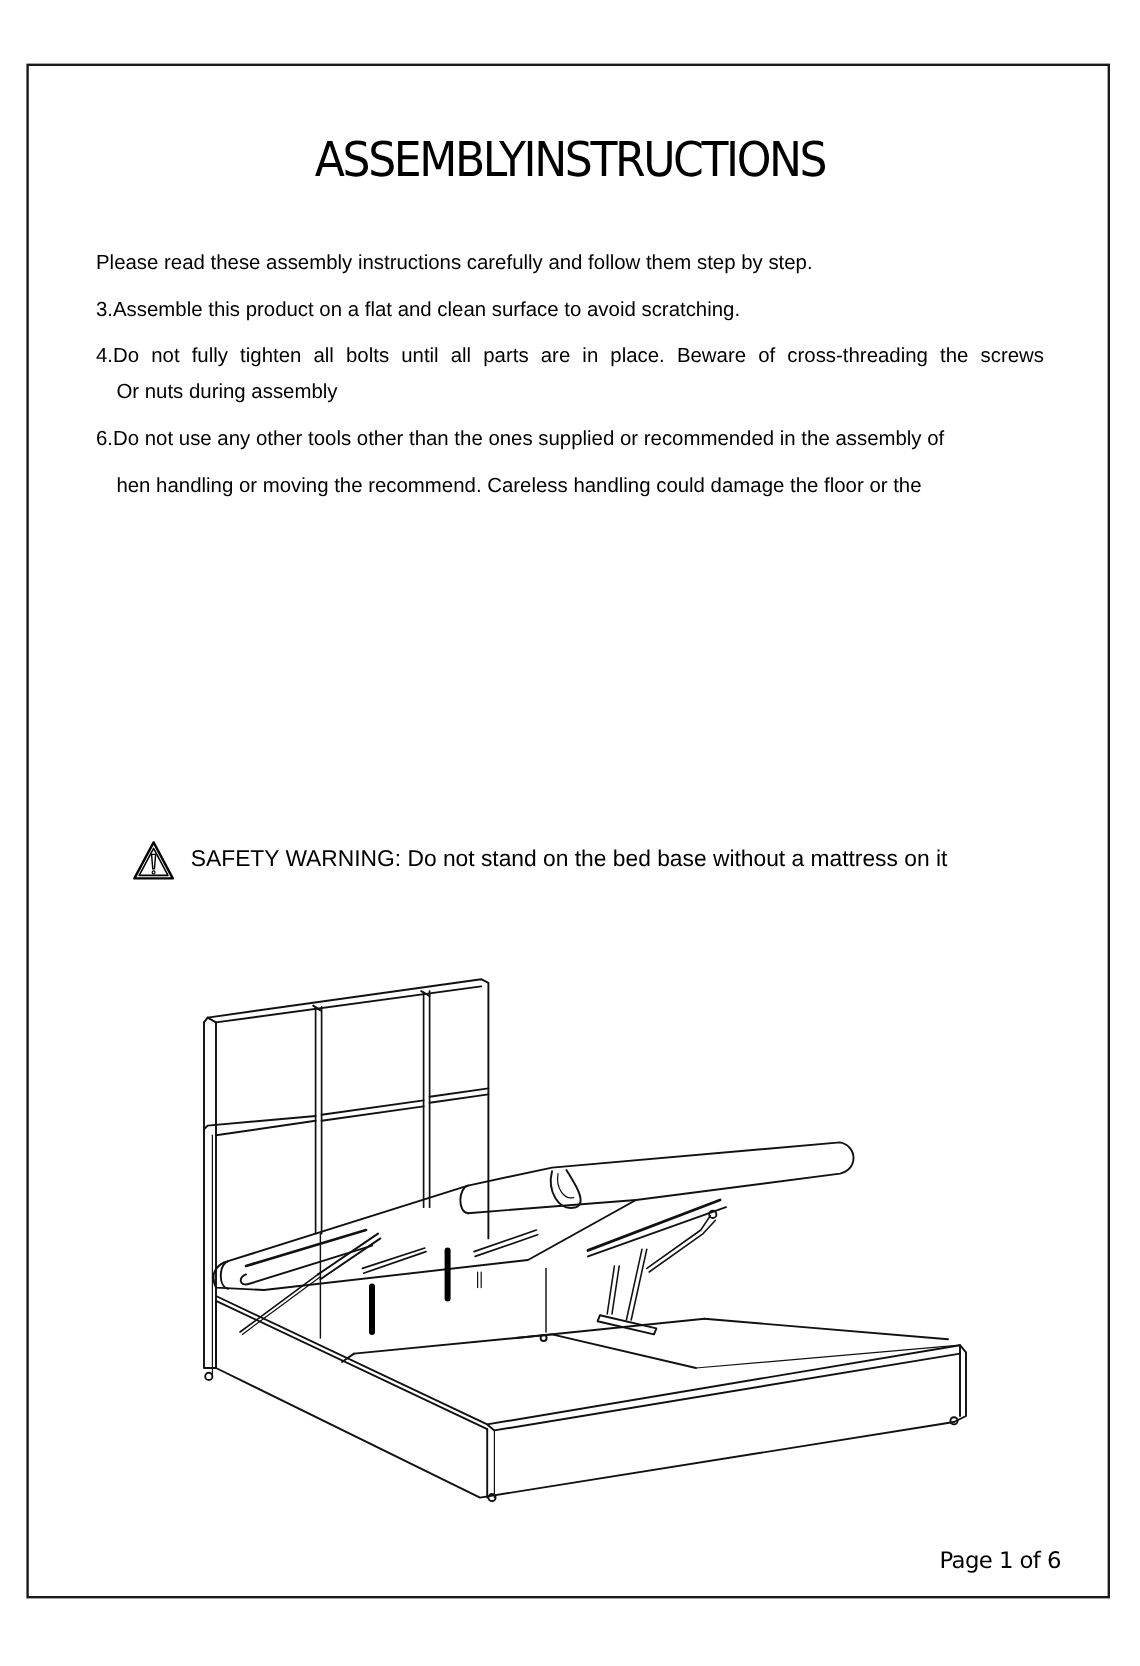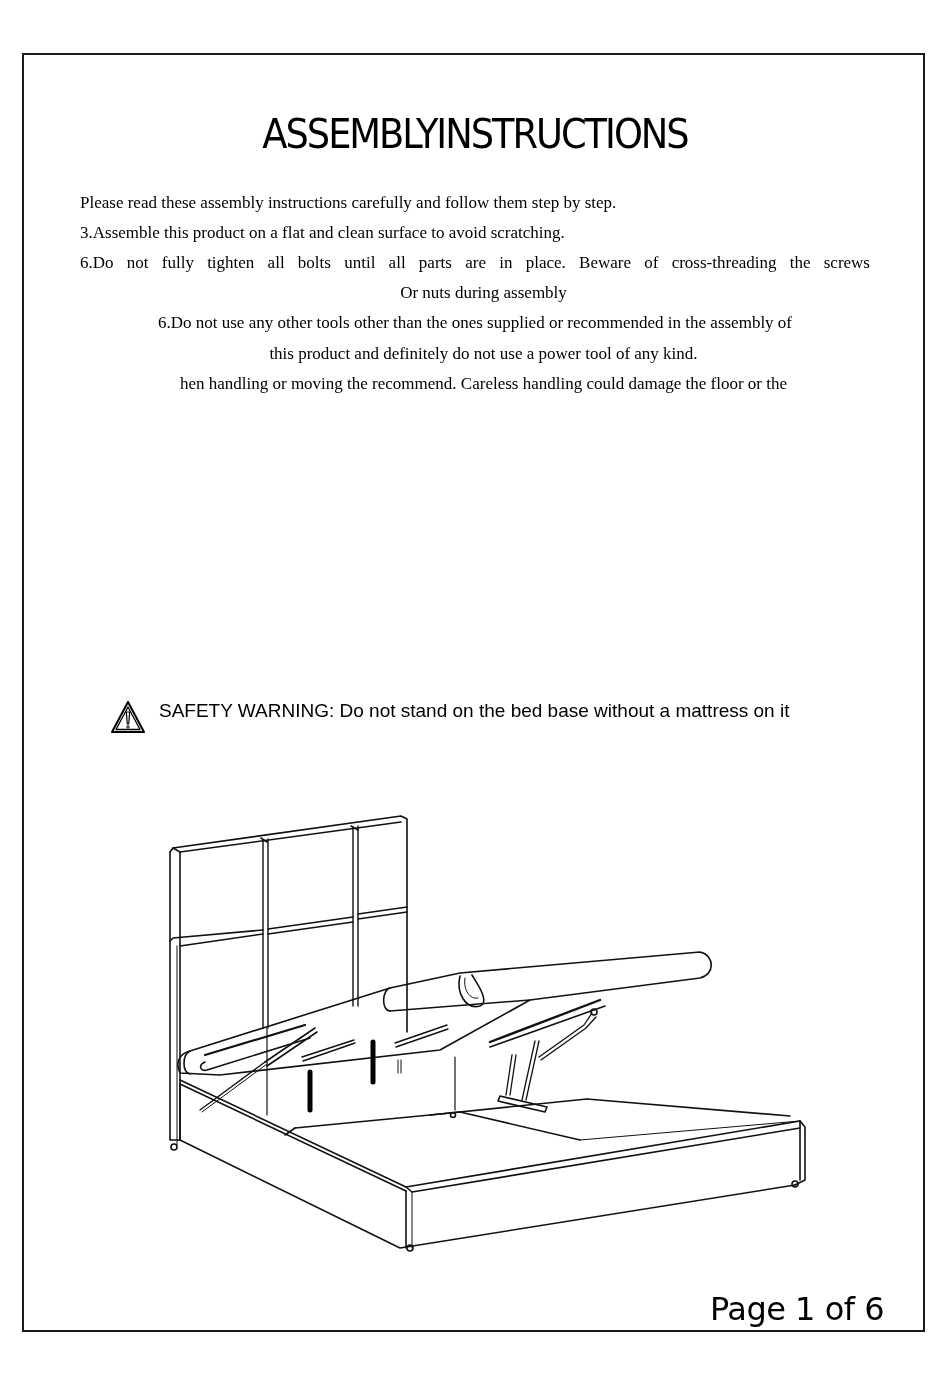--- a/index.html
+++ b/index.html
@@ -10,60 +10,59 @@
     }
     .title {
       position: absolute; left: 0; width: 950px; top: 108px; text-align: center;
       font-family: "DejaVu Sans", sans-serif; font-size: 40px; letter-spacing: -2.2px;
       font-weight: normal; margin: 0; line-height: 52px; transform: scaleX(0.92);
     }
     .body-text {
       position: absolute; left: 80px; width: 790px; top: 191px;
       font-family: "Liberation Sans", sans-serif; font-size: 17px; line-height: 23px;
     }
-    .para { margin: 0 0 7px 0; font-family: Liberation Serif, serif; }
+    .para { margin: 16px 0 7px 0; }
     .para.justify { text-align: justify; text-align-last: left; }
     .indent { padding-left: 17px; }
-    .line { display: block; text-align: center; }
+    .line { display: block; }
     .gap7 { margin-top: 7px; }
     .gap8 { margin-top: 8px; }
     .warning {
-      position: absolute; left: 110px; top: 700px; height: 34px; display: flex; 
+      position: absolute; left: 110px; top: 700px; height: 34px; display: flex; align-items: center;
       font-family: "Liberation Sans", sans-serif; font-size: 19px;
     }
     .warning svg { width: 36px; height: 34px; margin-right: 13px; }
     .illustration { position: absolute; left: 160px; top: 810px; width: 660px; height: 450px; }
     .page-number {
       position: absolute; right: 66px; top: 1290px;
-      font-family: "DejaVu Sans", sans-serif; font-size: 32px; letter-spacing: -0.5px;
+      font-family: "DejaVu Sans", sans-serif; font-size: 19px; letter-spacing: -0.5px;
     }
   </style>
 </head>
 <body>
 
 <div class="frame"></div>
 
 <h1 class="title">ASSEMBLYINSTRUCTIONS</h1>
 
 <div class="body-text">
   <p class="para">Please read these assembly instructions carefully and follow them step by step.</p>
 
 
 
   <p class="para">3.Assemble this product on a flat and clean surface to avoid scratching.</p>
 
   <div class="para">
-    <span class="line" style="text-align: justify; text-align-last: justify;">6.Do not fully tighten all bolts until all parts are in place. Beware of cross-threading the screws</span>
+    <span class="line" style="text-align: justify; text-align-last: justify;">4.Do not fully tighten all bolts until all parts are in place. Beware of cross-threading the screws</span>
     <span class="line indent gap7">Or nuts during assembly</span>
   </div>
 
 
   <div class="para">
     <span class="line">6.Do not use any other tools other than the ones supplied or recommended in the assembly of</span>
-    <span class="line indent gap8">this product and definitely do not use a power tool of any kind.</span>
   </div>
 
   <div class="para">
     <span class="line indent gap7">hen handling or moving the recommend. Careless handling could damage the floor or the</span>
   </div>
 </div>
 
 <div class="warning">
   <svg viewBox="0 0 36 34">
     <path d="M18 2 L34 32 L2 32 Z" fill="none" stroke="#000" stroke-width="2" stroke-linejoin="round"></path>

